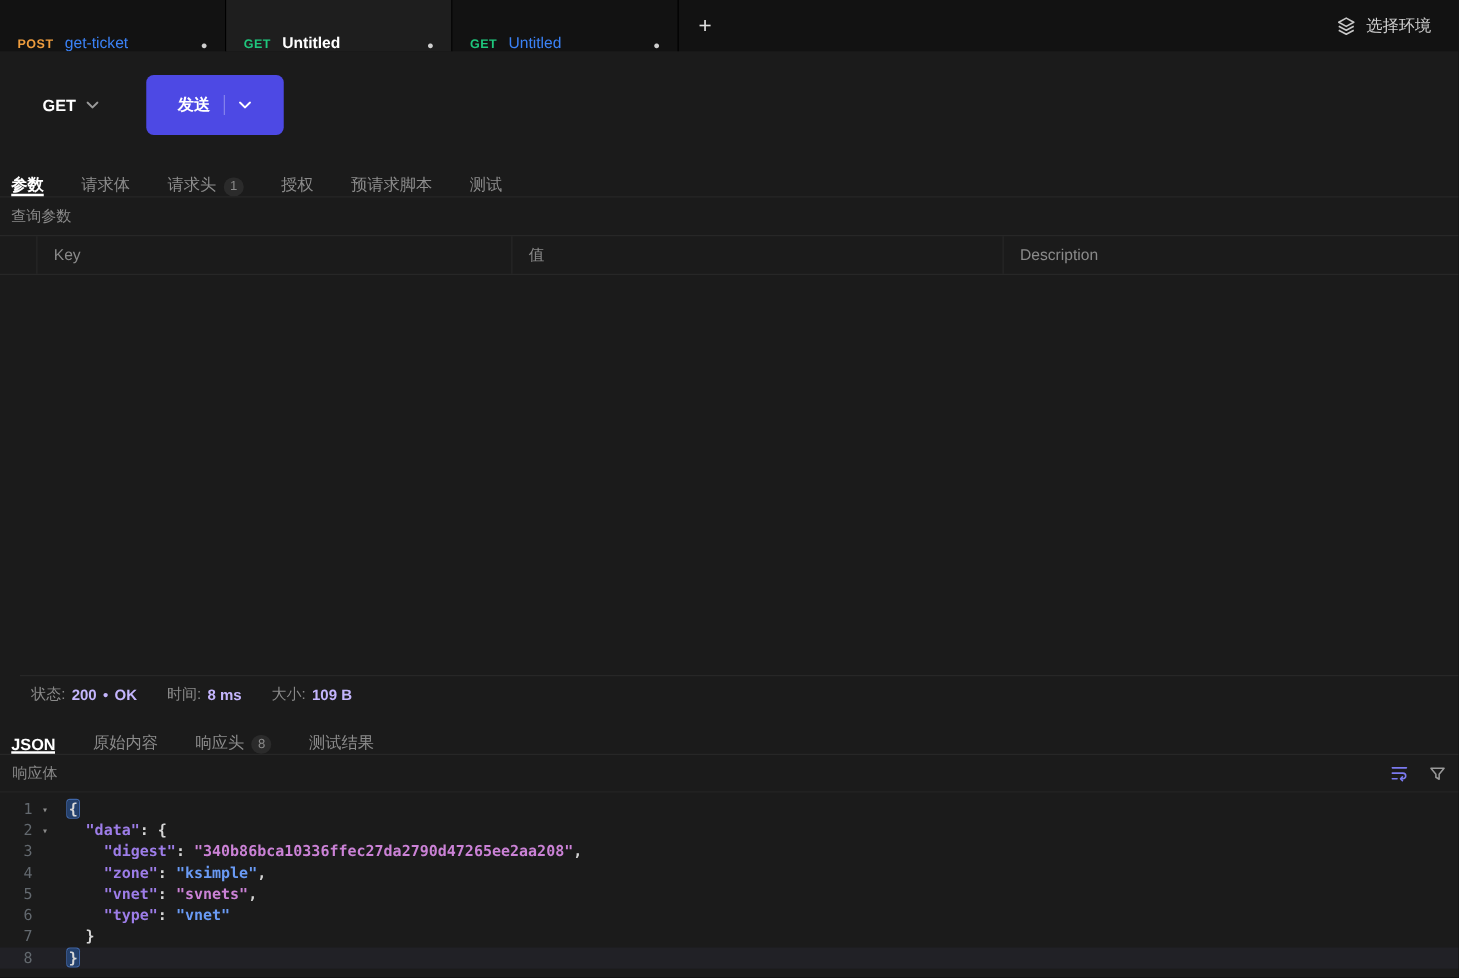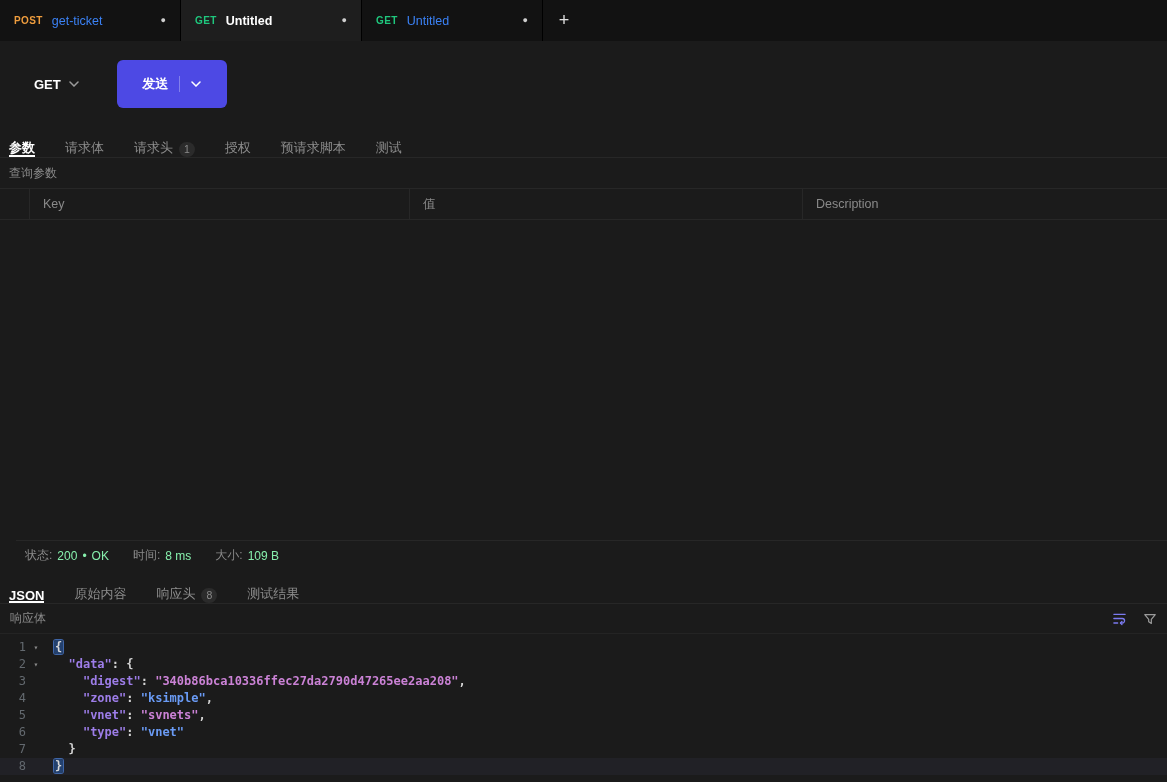--- a/index.html
+++ b/index.html
@@ -10,21 +10,21 @@
     color:#ddd;
     font-family:"Liberation Sans", sans-serif;
     display:flex; flex-direction:column;
     overflow:hidden;
     position:relative;
   }
 
   
   .tabbar { height:41px; flex:0 0 41px; background:#121212; display:flex; align-items:stretch; }
   .tab {
-    width:181px; display:flex; align-items:center; gap:9px;
+    width:181px; display:flex; align-items:flex-end; gap:9px;
     padding:0 14px; border-right:1px solid #000; cursor:pointer;
   }
   .tab.active { background:#1e1e1e; }
   .tab .method { font-size:10px; font-weight:700; letter-spacing:.4px; }
   .method-post { color:#ef9d3e; }
   .method-get { color:#1fc77d; }
   .tab .title { font-size:12.5px; color:#3b82f6; flex:1; white-space:nowrap; overflow:hidden; }
   .tab.active .title { color:#ffffff; font-weight:700; }
   .tab .dot { color:#cfcfcf; font-size:9px; line-height:1; }
   .new-tab { width:42px; display:flex; align-items:center; justify-content:center;
@@ -76,21 +76,21 @@
   .param-header .col-key { width:380px;text-align:right; }
   .param-header .col-val { width:393px; }
   .param-header .col-desc { flex:1; border-right:none; }
 
   .req-body-space { flex:1 1 auto; }
 
   
   .resp-status { flex:0 0 30px; display:flex; align-items:center; gap:5px; padding:0 9px;
                  border-top:1px solid #272727; font-size:12px;margin-left:16px; }
   .resp-status .lab { color:#8a8a8a; }
-  .resp-status .val { color:#86efac; font-weight:400; }
+  .resp-status .val { color:#c4b5fd; font-weight:700; }
   .resp-status .gap { width:14px; }
 
   
   .resp-toolbar { flex:0 0 30px; display:flex; align-items:center; padding:0 10px;
                   color:#8a8a8a; font-size:12px; border-bottom:1px solid #242424;justify-content:space-between; }
   .resp-toolbar .icons { margin-left:auto; display:flex; align-items:center; gap:16px; }
   .icon-btn { display:flex; align-items:center; cursor:pointer; background:none; border:none; padding:0; }
 
   
   .code { flex:0 0 148px; padding-top:5px; overflow:hidden;
@@ -125,20 +125,30 @@
       <span class="method method-get">GET</span>
       <span class="title">Untitled</span>
       <span class="dot">●</span>
     </div>
     <div class="tab">
       <span class="method method-get">GET</span>
       <span class="title">Untitled</span>
       <span class="dot">●</span>
     </div>
     <button class="new-tab">+</button>
+    <div class="env">
+      <span style="display:flex;">
+        <svg width="16" height="16" viewBox="0 0 16 16" fill="none" stroke="#c9c9c9" stroke-width="1.3" stroke-linejoin="round">
+          <path d="M8 1.5 L14 4.8 L8 8.1 L2 4.8 Z"></path>
+          <path d="M2 8 L8 11.2 L14 8"></path>
+          <path d="M2 11.2 L8 14.4 L14 11.2"></path>
+        </svg>
+      </span>
+      <span>选择环境</span>
+    </div>
   </header>
 
   <div class="request-bar">
     <div class="method-select">
       <span>GET</span>
       <span class="chev">
         <svg width="10" height="6" viewBox="0 0 10 6" fill="none" stroke="currentColor" stroke-width="1.5" stroke-linecap="round">
             <path d="M1 1 L5 5 L9 1"></path>
           </svg>
       </span>

